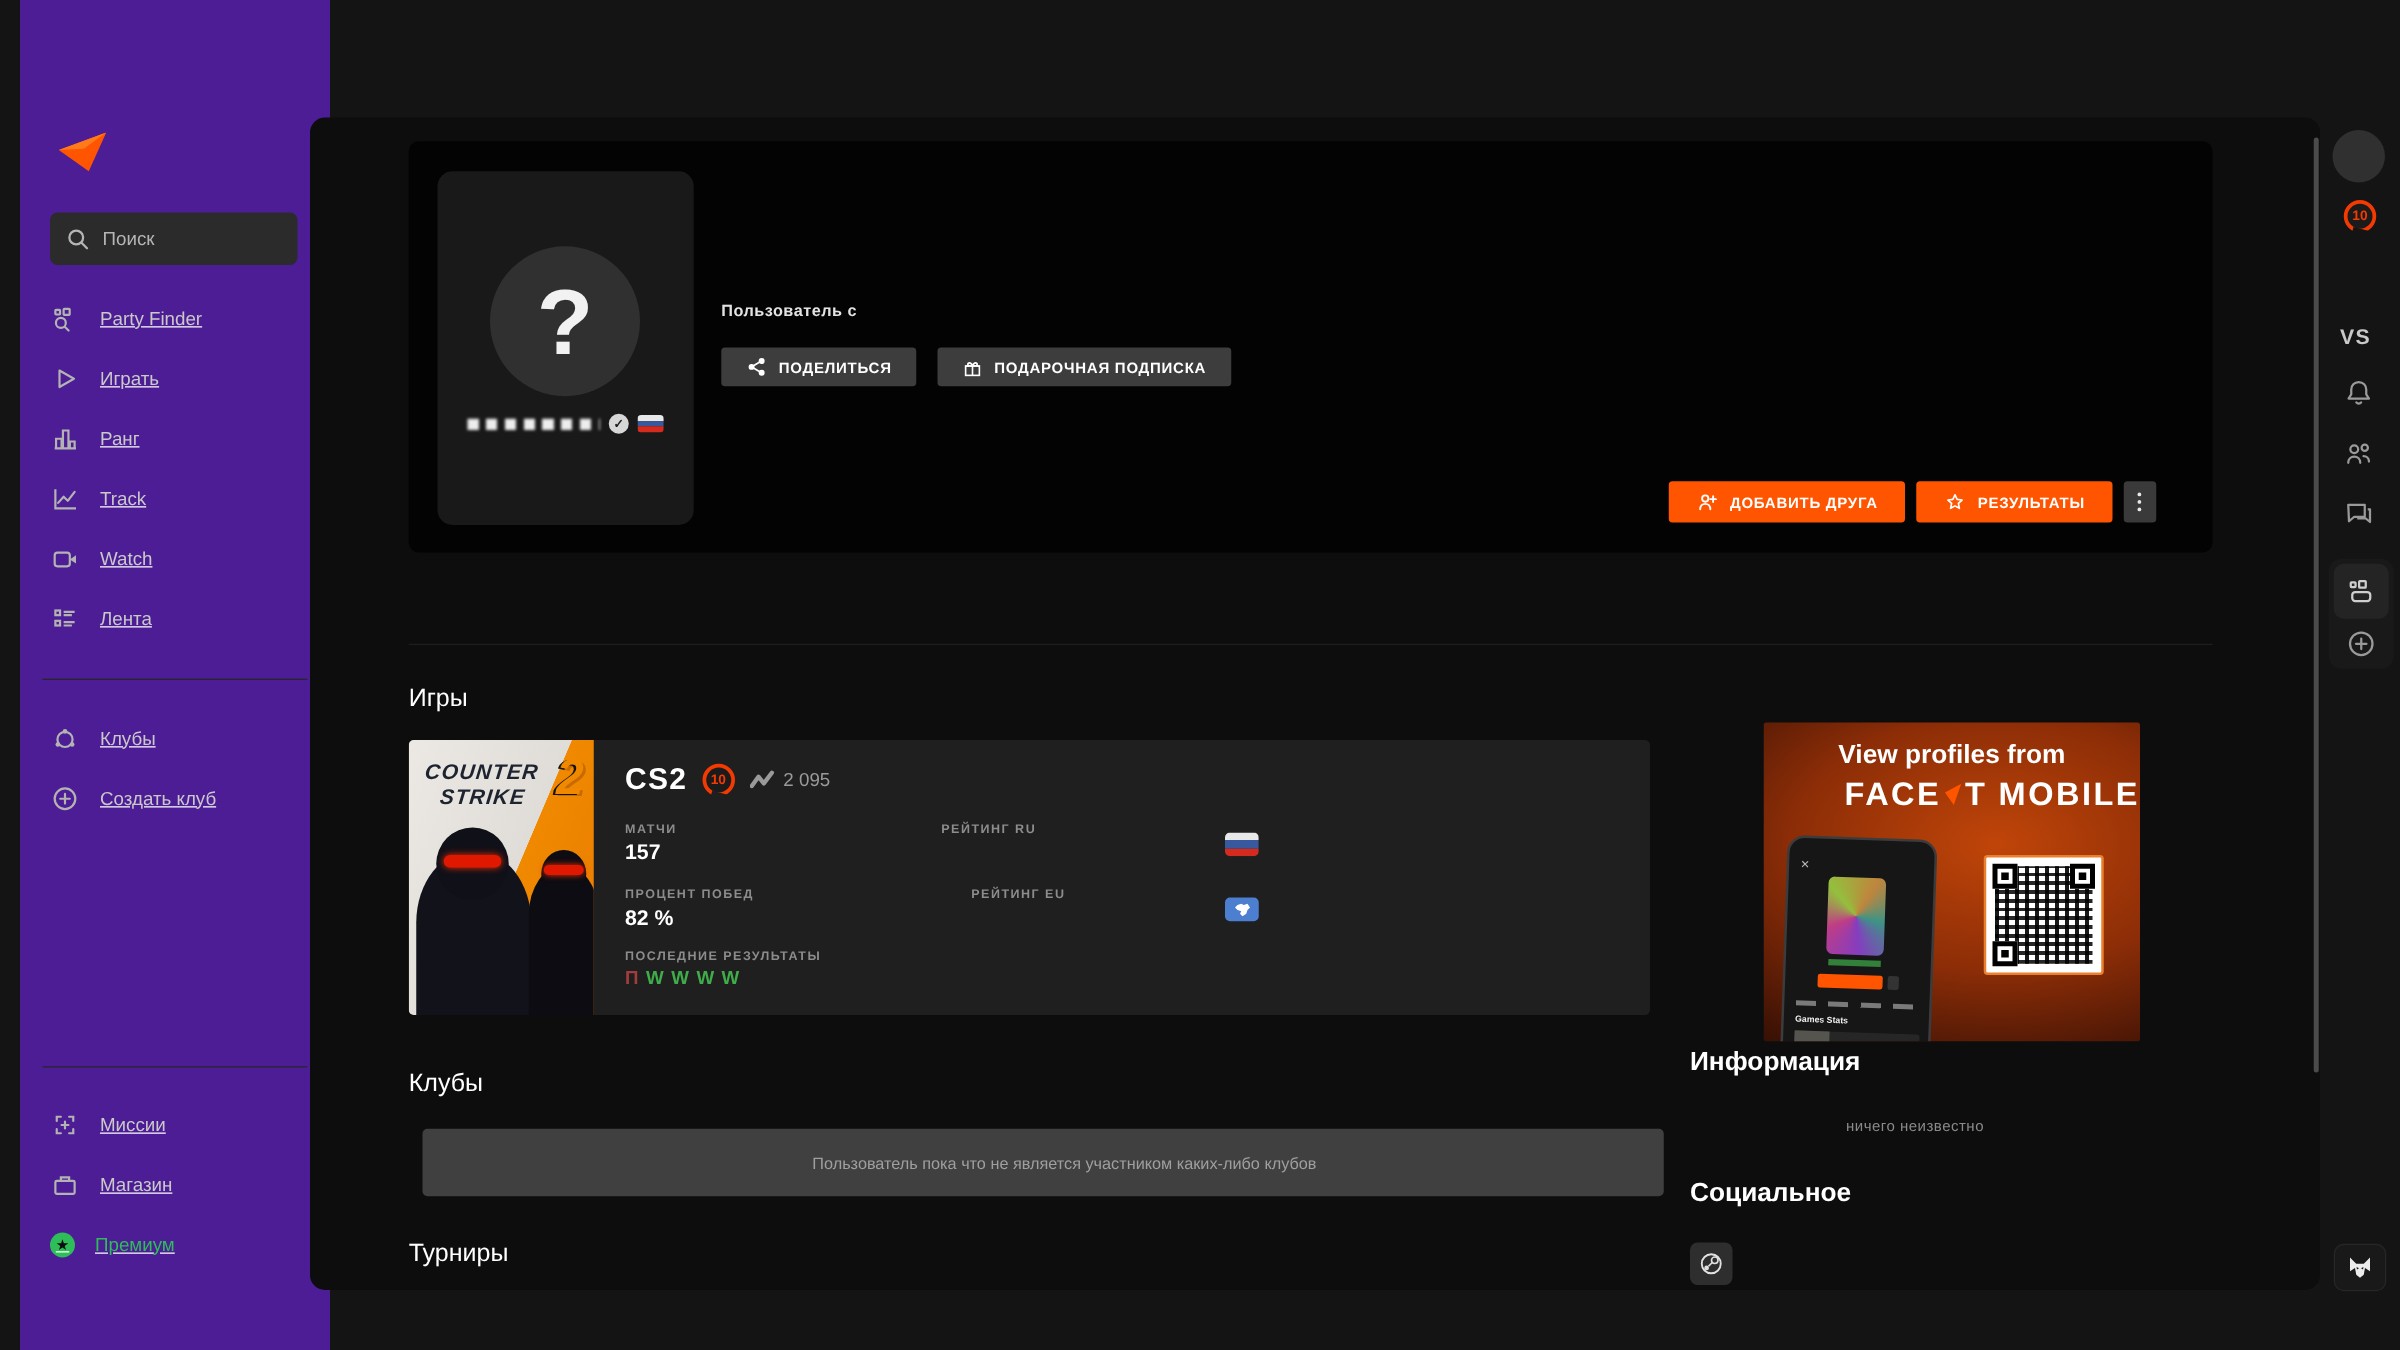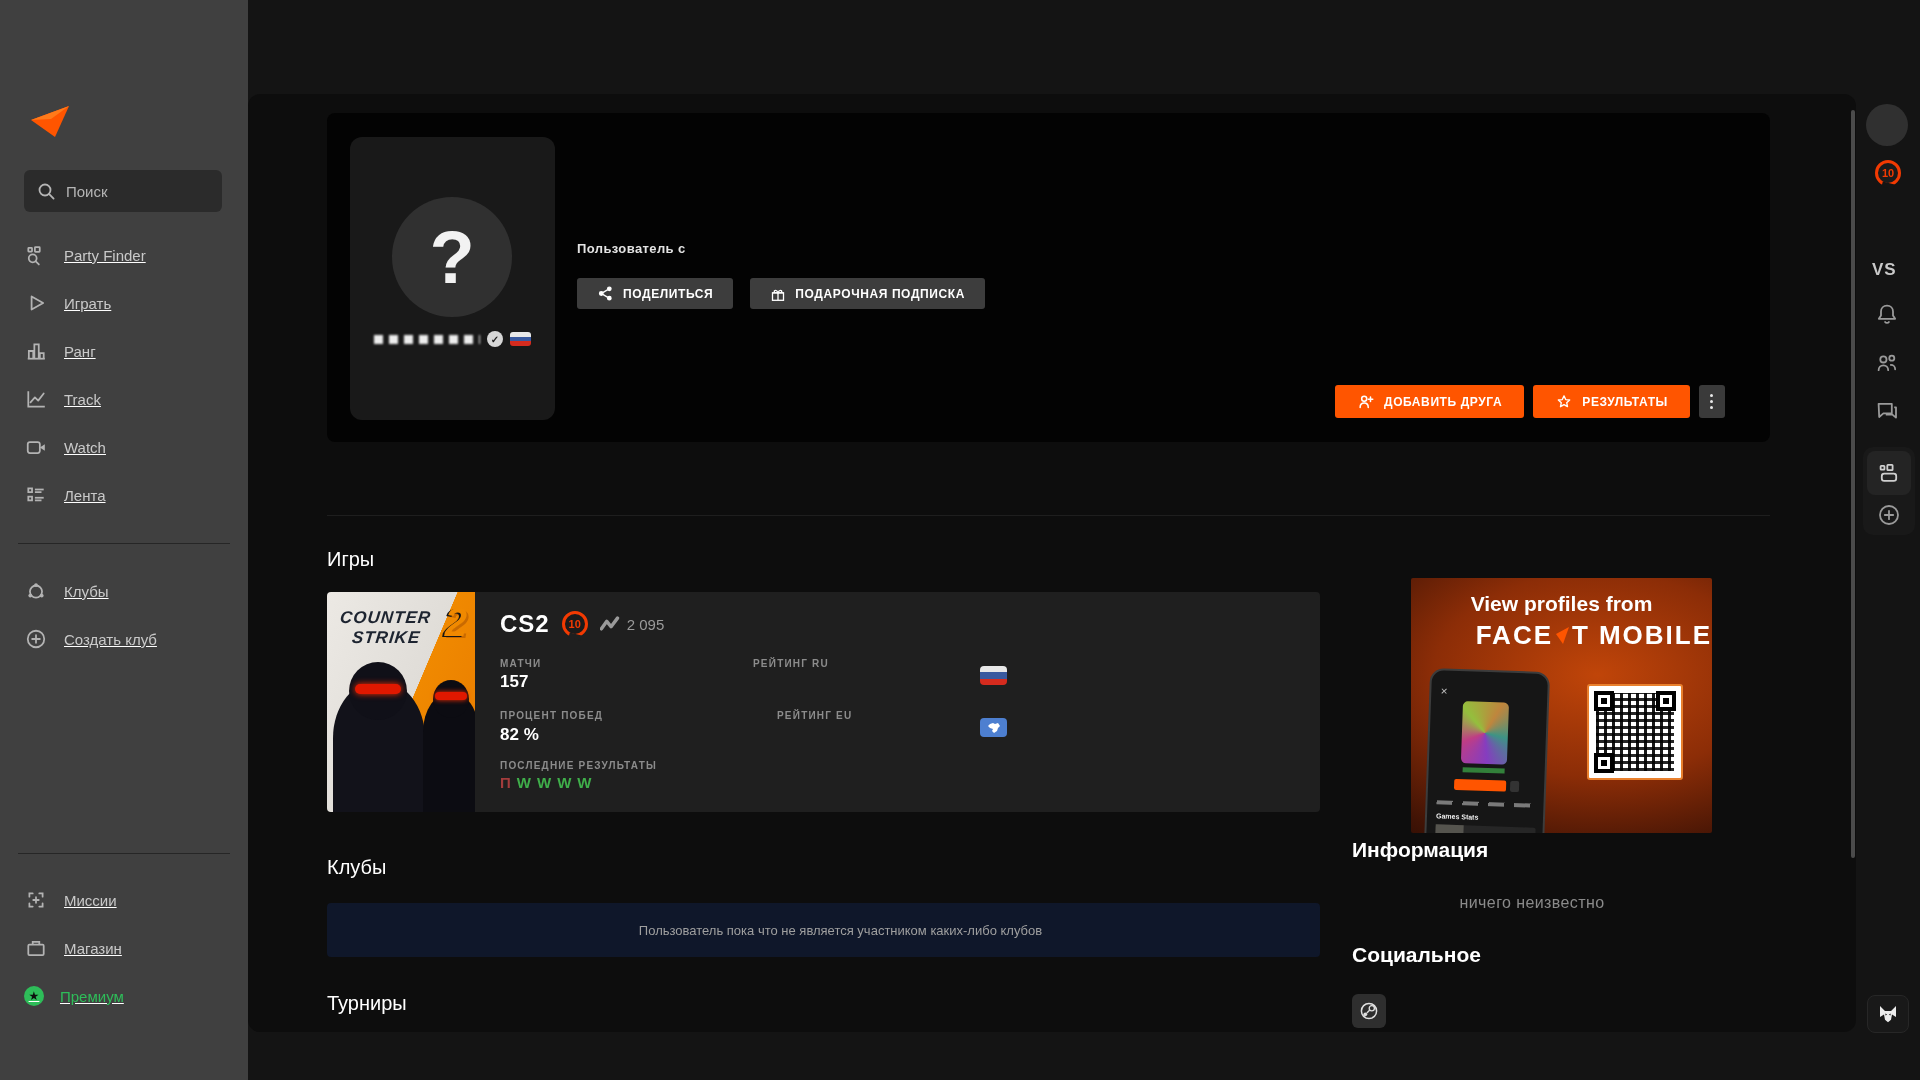--- a/index.html
+++ b/index.html
@@ -6,21 +6,21 @@
   html,body { width:1920px; height:1080px; }
   body {
     background:#141414;
     font-family:"Liberation Sans", sans-serif;
     color:#fff;
     overflow:hidden;
     position:relative;
   }
 
   
-  .sidebar { position:absolute; left:0; top:0; width:248px; height:1080px; background:#404040; }
+  .sidebar { position:absolute; left:16px; top:0; width:248px; height:1080px; background:#4c1d95; }
   .logo { position:absolute; left:30px; top:106px; width:40px; height:32px; }
   .searchbox {
     position:absolute; left:24px; top:170px; width:198px; height:42px;
     background:#2b2b2b; border-radius:6px; display:flex; align-items:center;
     gap:10px; padding:0 12px;
   }
   .searchbox input {
     background:transparent; border:none; outline:none; color:#cfcfcf;
     font-size:15px; width:130px; font-family:"Liberation Sans", sans-serif;
   }
@@ -103,21 +103,21 @@
   .stat-label { position:absolute; font-size:10px; letter-spacing:1.2px; color:#8c8c8c; font-weight:bold; }
   .stat-value { position:absolute; font-size:17px; font-weight:bold; color:#fff; }
   .results { position:absolute; left:173px; top:182px; display:flex; gap:6px; font-size:15px; font-weight:bold; }
   .res-loss { color:#a33c3c; }
   .res-win { color:#3fae4a; }
   .rate-badge { position:absolute; left:653px; width:27px; height:19px; border-radius:4px; overflow:hidden; }
   .flag-ru-lg i { display:block; height:33.4%; }
   .eu-badge { background:#4d7fd0; display:flex; align-items:center; justify-content:center; }
 
   
-  .clubs-panel { position:absolute; left:79px; top:809px; width:993px; height:54px; background:#0f172a; border-radius:4px; display:flex; align-items:center; justify-content:center; color:#9f9f9f; font-size:13px;padding-left:34px; }
+  .clubs-panel { position:absolute; left:90px; top:809px; width:993px; height:54px; background:#404040; border-radius:4px; display:flex; align-items:center; justify-content:center; color:#9f9f9f; font-size:13px;padding-left:34px; }
 
   
   .banner { position:absolute; left:1163px; top:484px; width:301px; height:255px; border-radius:2px; overflow:hidden;
     background:radial-gradient(130% 95% at 62% 38%, #c04509 0%, #8c2d07 42%, #401305 76%, #170703 100%); }
   .banner-l1 { position:absolute; top:14px; width:100%; text-align:center; font-size:21px; font-weight:bold; color:#fff; }
   .banner-logo { position:absolute; top:42px; width:100%; display:flex; align-items:center; justify-content:flex-end; gap:3px; color:#fff; font-weight:bold; font-size:26px; letter-spacing:2px; }
   .phone { position:absolute; left:16px; top:92px; width:120px; height:180px; background:#161616; border:2px solid #3c3c3c; border-radius:14px; transform:rotate(2deg); overflow:hidden; }
   .phone .scr-x { position:absolute; left:9px; top:16px; color:#bbb; font-size:9px; }
   .phone .p-card { position:absolute; left:32px; top:30px; width:46px; height:62px; border-radius:5px; background:conic-gradient(from 30deg,#d94,#4a9,#94d,#d49,#ad4,#d94); opacity:.85; }
   .phone .p-sub { position:absolute; left:34px; top:96px; width:42px; height:5px; background:#3fae4a; opacity:.7; }
@@ -133,21 +133,21 @@
     background:
       repeating-linear-gradient(0deg, rgba(0,0,0,.85) 0 3px, transparent 3px 7px),
       repeating-linear-gradient(90deg, rgba(0,0,0,.9) 0 3px, transparent 3px 8px);
   }
   .qr-f { position:absolute; width:20px; height:20px; border:4px solid #000; background:#fff; }
   .qr-f::after { content:""; position:absolute; left:3px; top:3px; width:6px; height:6px; background:#000; }
   .qr-f.tl { left:-2px; top:-2px; } .qr-f.tr { right:-2px; top:-2px; } .qr-f.bl { left:-2px; bottom:-2px; }
 
   
   .h-side { position:absolute; font-size:21px; font-weight:bold; }
-  .info-empty { position:absolute; left:1104px; top:800px; width:360px; text-align:center; font-size:16px; color:#8a8a8a; letter-spacing:.4px; }
+  .info-empty { position:absolute; left:1104px; top:800px; width:360px; text-align:center; font-size:12px; color:#8a8a8a; letter-spacing:.4px; }
   .steam-tile { position:absolute; left:1104px; top:900px; width:34px; height:34px; background:#2e2e2e; border-radius:6px; display:flex; align-items:center; justify-content:center; cursor:pointer; }
 
   
   .rail-avatar { position:absolute; left:1866px; top:104px; width:42px; height:42px; border-radius:50%; background:#303030; cursor:pointer; }
   .rail-lvl { position:absolute; left:1875px; top:160px; }
   .rail-vs { position:absolute; left:1872px; top:260px; font-size:17px; font-weight:bold; letter-spacing:1px; color:#c9c9c9; cursor:pointer; }
   .rail-ic { position:absolute; left:1875px; width:24px; height:24px; cursor:pointer; }
   .rail-group { position:absolute; left:1863px; top:447px; width:52px; height:88px; background:#191919; border-radius:10px; }
   .rail-tile { position:absolute; left:4px; top:4px; width:44px; height:44px; background:#242424; border-radius:8px; display:flex; align-items:center; justify-content:center; cursor:pointer; }
   .rail-plus { position:absolute; left:14px; top:56px; width:24px; height:24px; cursor:pointer; }

